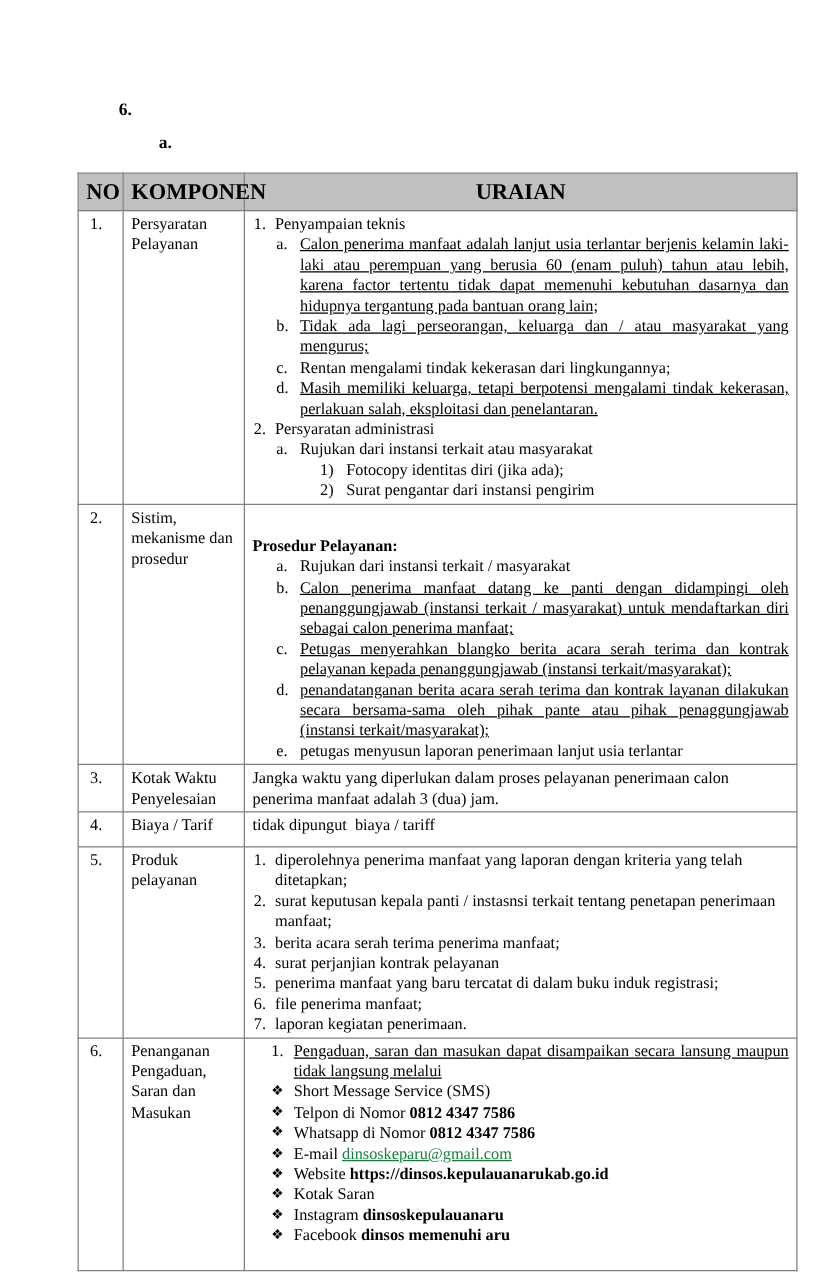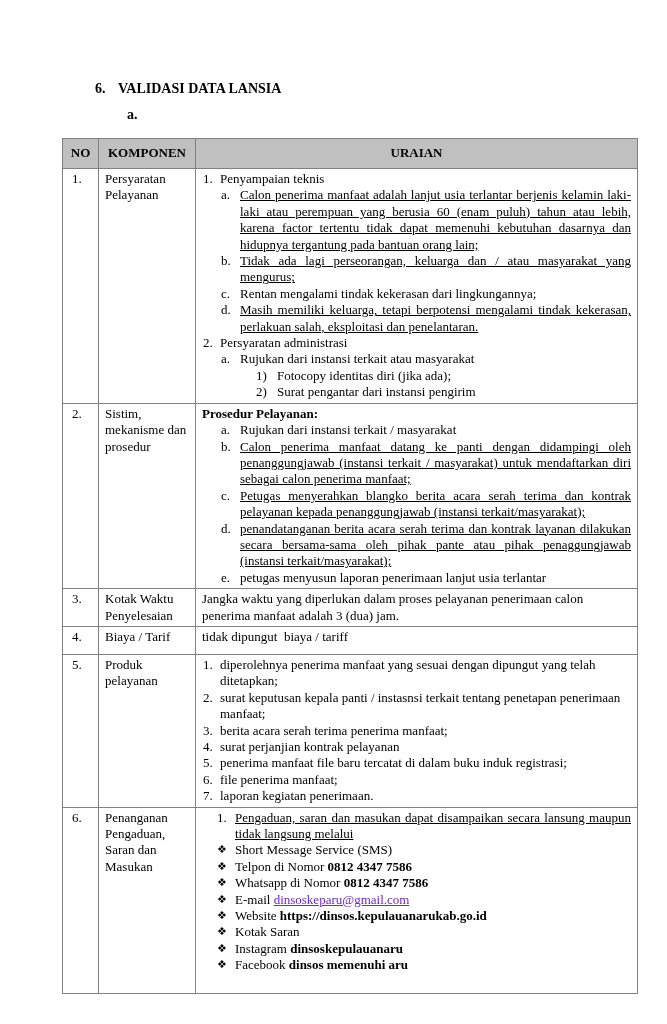--- a/index.html
+++ b/index.html
@@ -17,53 +17,52 @@
   .h2 i { font-style:italic; }
 
   table.std {
     border-collapse:collapse; table-layout:fixed;
     margin:15px 0 0 62px; width:575px;
     font-size:13px; line-height:16.4px;
   }
   .std th, .std td { border:1px solid #808080; vertical-align:top; padding:2px 6px; }
   .std th {
     background:#c0c0c0; text-align:center; vertical-align:middle;
-    font-weight:bold; height:30px; font-size:13px;margin-top:20px;
+    font-weight:bold; height:30px; font-size:18px;margin-top:20px;
   }
   td.no { padding-left:9px; }
 
   .li { display:flex; }
   .li .m { flex:none; }
   .li .t { flex:1; }
   .just .t { text-align:justify;text-decoration:underline; }
   .l1 { margin-left:1px; }  .l1 > .m { width:17px; }
   .l2 { margin-left:19px; } .l2 > .m { width:19px; }
   .l3 { margin-left:54px; } .l3 > .m { width:21px; }
   .l6 { margin-left:15px; } .l6 > .m { width:18px; }
   .bullet > .m { font-family:"DejaVu Sans", sans-serif; font-size:11px; line-height:16.4px; }
-  .bhead { font-weight:bold; }
+  .bhead { font-weight:bold;margin-top:23px; }
   .pre { white-space:pre-wrap;margin-top:48px; }
-  a.email { color:#6d28d9; text-decoration:underline; cursor:pointer; }
+  a.email { color:#15803d; text-decoration:underline; cursor:pointer; }
   .pad6 { padding-top:6px; }
 
   tr.r1 td { height:205px; }
   tr.r2 td { height:165px; }
   tr.r3 td { height:32px; }
   tr.r4 td { height:28px; }
   tr.r5 td { height:144px; }
   tr.r6 td { height:186px; }
 </style>
 </head>
 <body>
 
 <div class="doc">
 
   <div class="h1">
     <span class="no">6.</span>
-    <span>VALIDASI DATA LANSIA</span>
   </div>
 
   <div class="h2">
     <span class="no">a.</span>
   </div>
 
   <table class="std">
     <colgroup>
         <col style="width:36px">
         <col style="width:97px">
@@ -160,37 +159,37 @@
         <td>Biaya / Tarif</td>
         <td class="pre">tidak dipungut  biaya / tariff</td>
       </tr>
 
       <tr class="r5">
         <td class="no">5.</td>
         <td>Produk pelayanan</td>
         <td>
           <div class="li l1">
               <span class="m">1.</span>
-              <span class="t">diperolehnya penerima manfaat yang sesuai dengan dipungut yang telah ditetapkan;</span>
+              <span class="t">diperolehnya penerima manfaat yang laporan dengan kriteria yang telah ditetapkan;</span>
             </div>
           <div class="li l1">
               <span class="m">2.</span>
               <span class="t">surat keputusan kepala panti / instasnsi terkait tentang penetapan penerimaan manfaat;</span>
             </div>
           <div class="li l1">
               <span class="m">3.</span>
               <span class="t">berita acara serah terima penerima manfaat;</span>
             </div>
           <div class="li l1">
               <span class="m">4.</span>
               <span class="t">surat perjanjian kontrak pelayanan</span>
             </div>
           <div class="li l1">
               <span class="m">5.</span>
-              <span class="t">penerima manfaat file baru tercatat di dalam buku induk registrasi;</span>
+              <span class="t">penerima manfaat yang baru tercatat di dalam buku induk registrasi;</span>
             </div>
           <div class="li l1">
               <span class="m">6.</span>
               <span class="t">file penerima manfaat;</span>
             </div>
           <div class="li l1">
               <span class="m">7.</span>
               <span class="t">laporan kegiatan penerimaan.</span>
             </div>
         </td>

